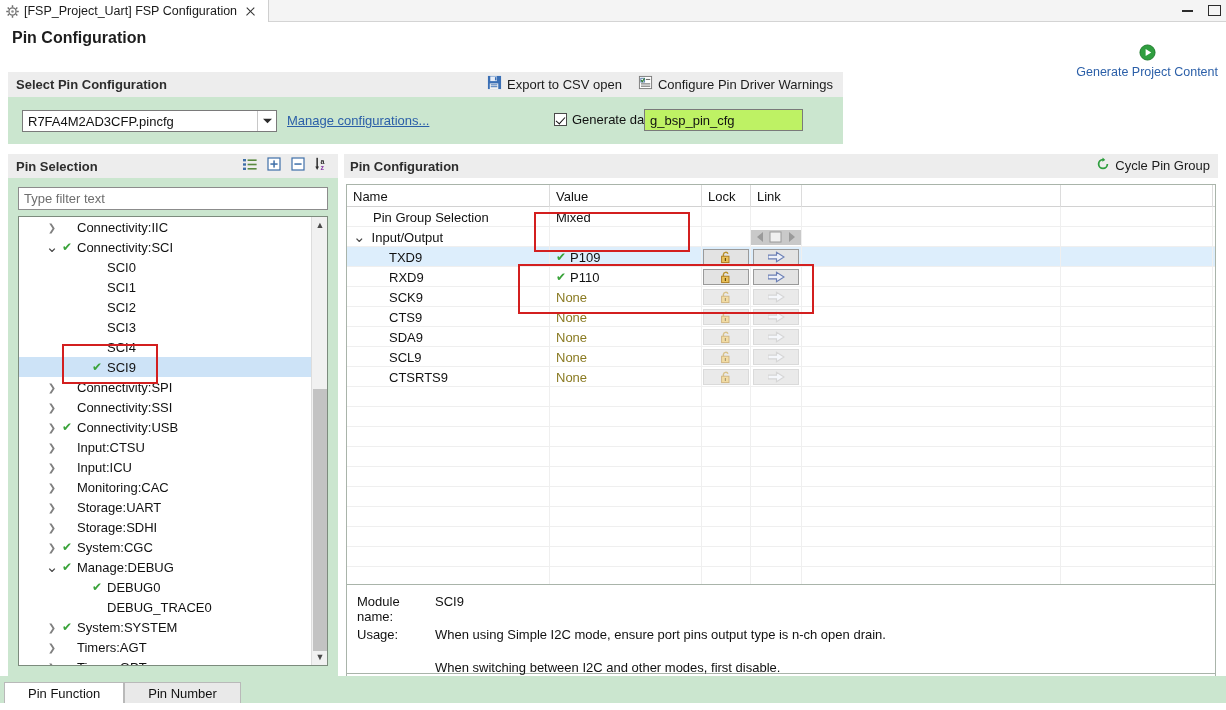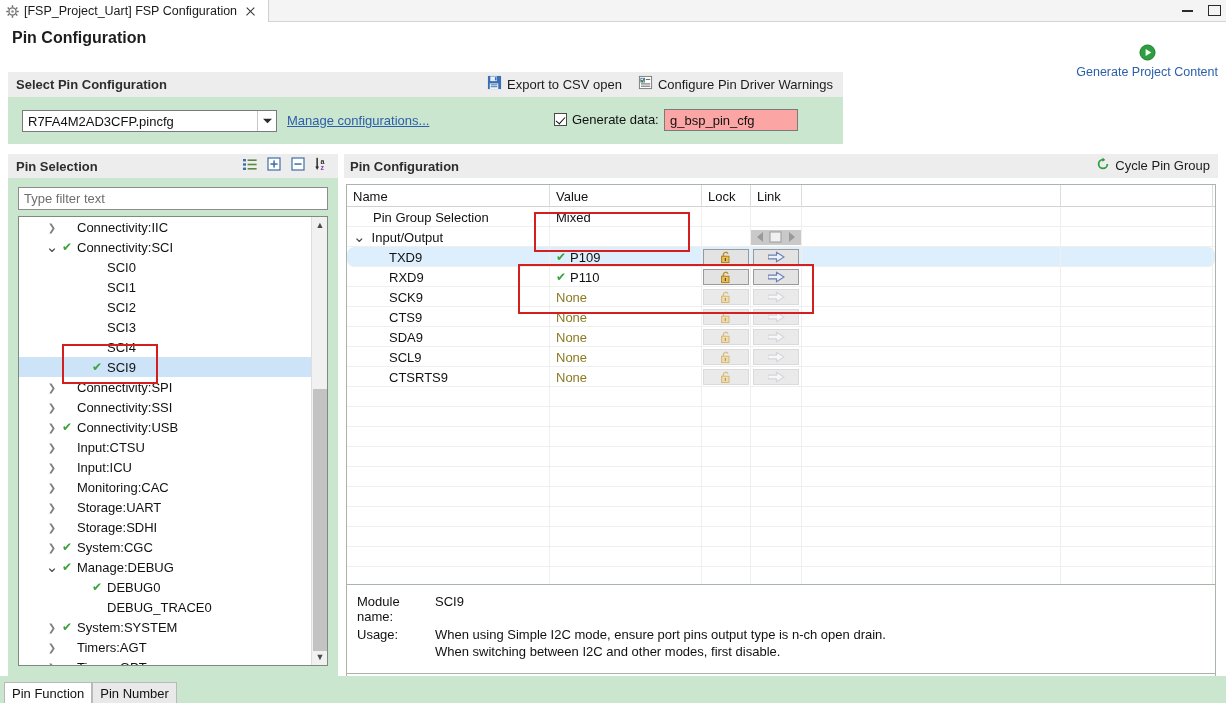--- a/index.html
+++ b/index.html
@@ -89,22 +89,22 @@
   .cbx {
     width:13px; height:13px; border:1px solid #4a4a4a; background:#fff;
     display:inline-block; position:relative; flex:0 0 auto;
   }
   .cbx.on:after {
     content:""; position:absolute; left:3px; top:1px; width:4px; height:8px;
     border:solid #111; border-width:0 1.6px 1.6px 0; transform:rotate(42deg);
   }
   .gendata-label { font-size:13px; color:#111; }
   .gendata-input {
-    position:absolute; left:664px; top:109px; width:134px; height:22px;
-    background:#fca5a5; border:1px solid #7a7a7a; font-size:13px; color:#111;
+    position:absolute; left:644px; top:109px; width:159px; height:22px;
+    background:#bef264; border:1px solid #7a7a7a; font-size:13px; color:#111;
     display:flex; align-items:center; padding-left:5px;
   }
 
   
   .left-panel { position:absolute; left:8px; top:154px; width:330px; height:522px; background:#cbe6cf; }
   .lp-hdr {
     position:absolute; left:0; top:0; width:330px; height:24px; background:#ededed;
     display:flex; align-items:center;
   }
   .lp-hdr .lbl { font-size:13px; font-weight:bold; color:#2d2d2d; padding-left:8px; }
@@ -160,21 +160,21 @@
   .tbl {
     position:absolute; left:2px; top:30px; width:870px; height:545px;
     border:1px solid #a9b4aa; background:#ffffff; overflow:hidden;
   }
   .tbl-head { display:flex; height:22px; border-bottom:1px solid #d2d2d2; background:#ffffff; }
   .th {
     font-size:13px; color:#111; display:flex; align-items:center; padding-left:6px;
     border-right:1px solid #dcdcdc; height:22px;
   }
   .tr { display:flex; height:20px; border-bottom:1px solid #efefef; }
-  .tr.hl { background:#ddeefc;border-radius:7px; }
+  .tr.hl { background:#ddeefc; }
   .td {
     font-size:13px; color:#111; display:flex; align-items:center;
     border-right:1px solid #efefef; height:20px; overflow:hidden; white-space:nowrap;
   }
   .td.name { padding-left:6px; }
   .td.value { padding-left:6px; gap:4px; }
   .v-none { color:#8a7a22; }
   .td.btncell { justify-content:center; }
   .cellbtn {
     width:46px; height:16px; border:1px solid #9a9a9a; background:#e3e3e3;
@@ -187,27 +187,27 @@
   }
 
   
   .info {
     position:absolute; left:2px; top:430px; width:870px; height:90px;
     border:1px solid #a9b4aa; background:#ffffff; padding:9px 10px;
     font-size:13px; color:#111;
   }
   .info-row { display:flex; margin-bottom:3px; }
   .info-key { width:78px; flex:0 0 78px; }
-  .info-val-block { display:flex; flex-direction:column; gap:2px; }
+  .info-val-block { display:flex; flex-direction:column; gap:18px; }
 
   
   .bottom-strip { position:absolute; left:0; top:676px; width:1226px; height:34px; background:#cbe6cf; }
   .btabs { position:absolute; left:4px; top:682px; display:flex; height:21px; }
   .btab {
-    height:21px; padding:0 7px; display:flex; align-items:center; font-size:13px;
+    height:21px; padding:0 23px; display:flex; align-items:center; font-size:13px;
     cursor:pointer; border:1px solid #b9b9b9; border-bottom:none; color:#111;
   }
   .btab.active { background:#ffffff; font-weight:normal; }
   .btab.inactive { background:#e9e9e9; }
   .bottom-fill { position:absolute; left:0; top:703px; width:1226px; height:7px; background:#ffffff; }
 
   
   .anno { position:absolute; border:2px solid #d31f1f; pointer-events:none; }
 </style>
 </head>

